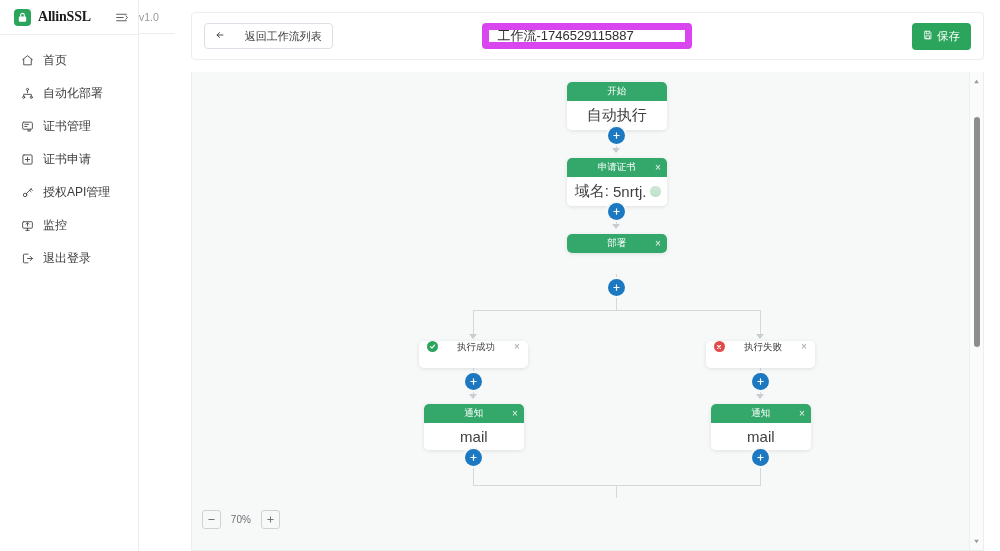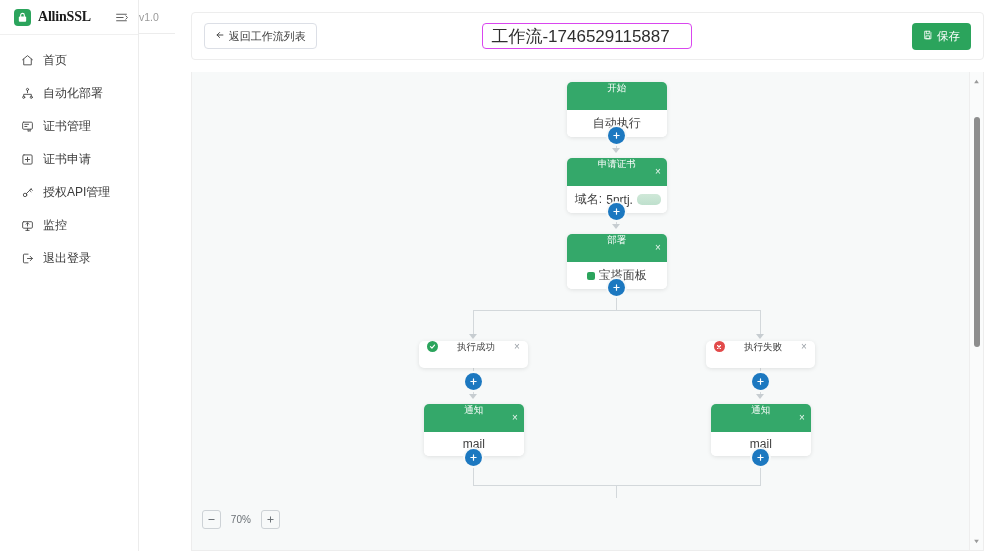--- a/index.html
+++ b/index.html
@@ -80,29 +80,29 @@
     padding: 0 12px;
     position: relative;
   }
   .back-btn {
     height: 26px;
     border: 1px solid #dcdfe6;
     border-radius: 4px;
     background: #fff;
     font-size: 11px; color: #3c3c3c;
     padding: 0 10px;
-    display: flex; align-items: center; gap: 4px;
+    display: flex; align-items: center; gap: 20px;
     cursor: pointer;
     font-family: inherit;
   }
   .wf-name-input {
     position: absolute; left: 50%; transform: translateX(-50%);
     width: 210px; height: 26px;
-    border: 1px solid #d946ef; border-radius: 4px;
-    font-size: 17px; color: #2e2e2e;
+    border: 7px solid #d946ef; border-radius: 4px;
+    font-size: 13px; color: #2e2e2e;
     padding: 0 8px;
     font-family: inherit;
     background: #fff;
     outline: none;
   }
   .save-btn {
     margin-left: auto;
     height: 27px;
     background: #2ba45c;
     border: none; border-radius: 4px;
@@ -155,35 +155,35 @@
     position: absolute;
     width: 100px;
     border-radius: 5px;
     background: #fff;
     box-shadow: 0 1px 4px rgba(0,0,0,0.10);
     overflow: hidden;
     cursor: pointer;
     z-index: 4;
   }
   .node-head {
-    height: 28px;
+    height: 19px;
     background: #34a86a;
     color: #fff;
     font-size: 9.5px;
-    display: flex; align-items: flex-start; justify-content: center;
+    display: flex; align-items: center; justify-content: center;
     position: relative;
   }
   .node-head .close {
     position: absolute; right: 6px; top: 50%; transform: translateY(-50%);
     font-size: 10px; color: #eaf6ef; line-height: 1; cursor: pointer;
   }
   .node-body {
     min-height: 20px;
     background: #fff;
-    font-size: 12px; color: #3f3f3f;
+    font-size: 15px; color: #3f3f3f;
     display: flex; align-items: center; justify-content: center;
     gap: 4px;
     padding: 5px 6px;
     white-space: nowrap;
   }
   .redacted {
     display: inline-block;
     width: 46px; height: 11px;
     background: linear-gradient(180deg,#cfe8d8,#bfe0cd);
     border-radius: 5px;
@@ -441,24 +441,20 @@
               <span>5nrtj.</span>
               <span class="redacted"></span>
             </div>
           </div>
 
           <div class="node" style="left:375px; top:162px;">
             <div class="node-head">
               <span>部署</span>
               <span class="close">×</span>
             </div>
-            <div class="node-body">
-              <span class="bt-dot"></span>
-              <span>宝塔面板</span>
-            </div>
           </div>
 
           <div class="cond-node" style="left:227px; top:269px;">
             <span class="cond-icon ok">
               <svg width="7" height="7" viewBox="0 0 24 24" fill="none" stroke="#ffffff" stroke-width="4" stroke-linecap="round" stroke-linejoin="round">
                 <path d="M5 12.5l5 5L19 7"></path>
               </svg>
             </span>
             <span class="cond-label">执行成功</span>
             <span class="cond-close">×</span>

